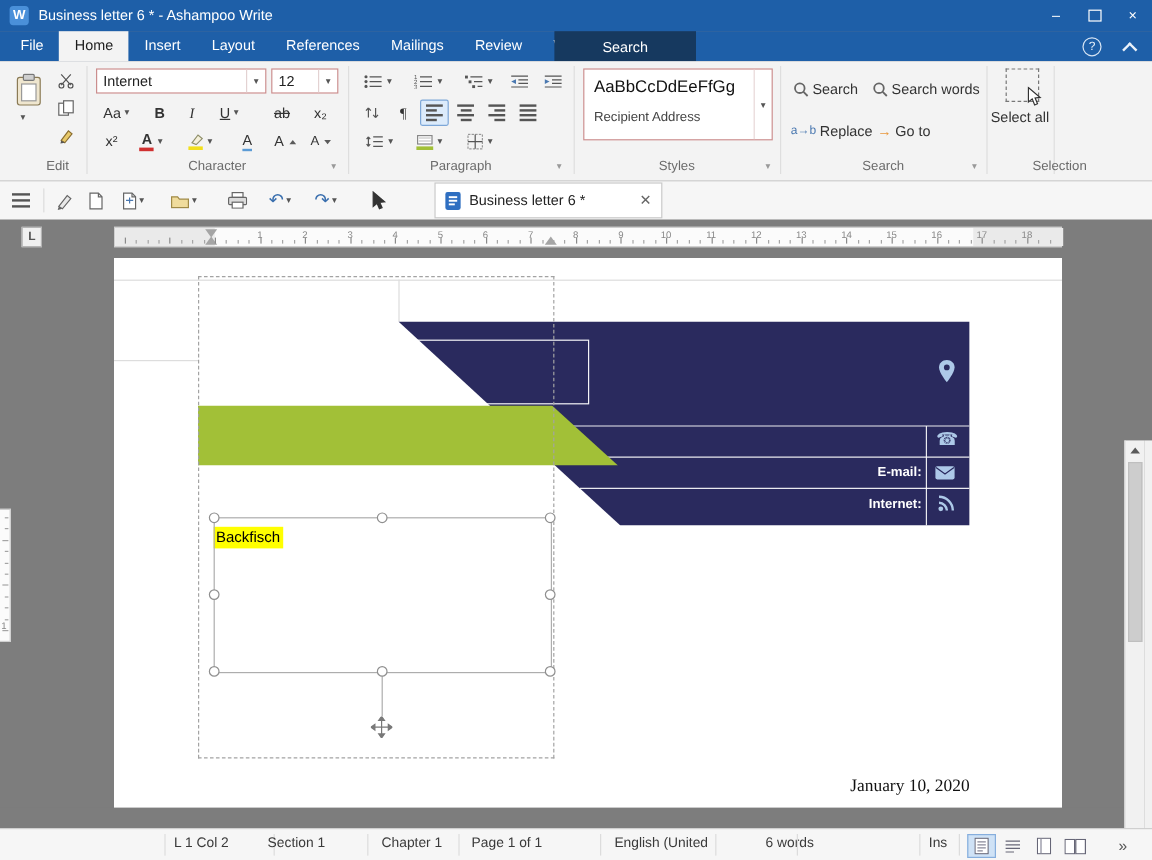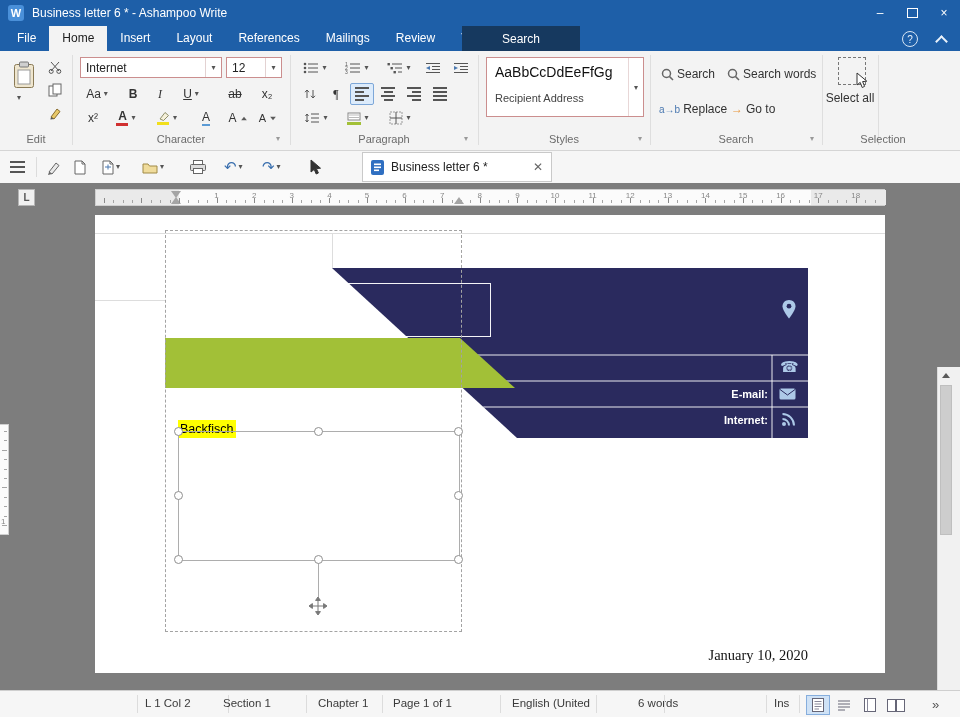--- a/index.html
+++ b/index.html
@@ -67,21 +67,21 @@
   .vruler{position:absolute;left:0;top:241px;width:9px;height:111px;background:#fbfbfb;border:1px solid #cfcfcf;border-left:none;box-sizing:border-box;}
   .vtick{position:absolute;right:1px;height:1px;width:3px;background:#a5a5a5;}
   .vtick.major{width:5px;}
   .vnum{position:absolute;left:1px;font-size:8px;color:#888;}
   .page{position:absolute;left:95px;top:32px;width:790px;height:458px;background:#fff;}
   .guide{position:absolute;background:#ddd;}
   .dashframe{position:absolute;left:70px;top:15px;width:295px;height:400px;border:1px dashed #a3a3a3;z-index:5;}
   .navy-labels{position:absolute;left:420px;width:253px;text-align:right;color:#fff;font-size:11px;font-weight:bold;height:14px;line-height:14px;z-index:3;}
   .handle{position:absolute;width:7px;height:7px;border:1px solid #8f8f8f;background:#fff;border-radius:50%;z-index:7;}
   .selrect{position:absolute;left:83px;top:216px;width:280px;height:128px;border:1px solid #adadad;z-index:6;}
-  .hl-text{position:absolute;left:83px;top:205px;background:#ffff00;color:#000;font-size:12.5px;line-height:18px;padding:0 2px;z-index:6;}
+  .hl-text{position:absolute;left:83px;top:224px;background:#ffff00;color:#000;font-size:12.5px;line-height:18px;padding:0 2px;z-index:6;}
   .date-line{position:absolute;left:430px;top:432px;width:283px;text-align:right;font-family:"Liberation Serif",serif;font-size:14.5px;color:#111;}
   
   .vscroll{position:absolute;left:937px;top:184px;width:16px;height:487px;background:#f1f1f1;border-left:1px solid #dcdcdc;}
   .thumb{position:absolute;background:#cdcdcd;border:1px solid #bfbfbf;box-sizing:border-box;}
   .tri{width:0;height:0;}
   .tri.up{border-left:4px solid transparent;border-right:4px solid transparent;border-bottom:5px solid #5a5a5a;}
   .tri.down{border-left:4px solid transparent;border-right:4px solid transparent;border-top:5px solid #5a5a5a;}
   .sbtn{position:absolute;display:flex;align-items:center;justify-content:center;}
   .rightstrip{position:absolute;left:954px;top:184px;width:6px;height:488px;background:#f1f1f1;}
   
@@ -152,21 +152,21 @@
         <rect x="1" y="3" width="8" height="10" fill="#fff" stroke="#666"></rect>
         <rect x="5" y="1" width="8" height="10" fill="#fff" stroke="#666"></rect>
       </svg>
     </div>
     <div class="btn" style="left:44px;top:52px;width:20px;height:18px">
       <svg width="14" height="14">
         <path d="M3 11 L9 3 L12 5.5 L6 13 Z" fill="#e8c96a" stroke="#8a6d2f"></path>
         <path d="M3 11 L6 13 L2.4 13.6 Z" fill="#555"></path>
       </svg>
     </div>
-    <div class="glabel" style="left:0;width:72px">Edit</div>
+    <div class="glabel" style="left:12px;width:72px">Edit</div>
 
     <div class="combo" style="left:80px;top:6px;width:140px;height:19px">
       <span class="cval">Internet</span>
       <span class="carr">▾</span>
     </div>
     <div class="combo" style="left:226px;top:6px;width:54px;height:19px">
       <span class="cval">12</span>
       <span class="carr">▾</span>
     </div>
     <div class="btn" style="left:80px;top:32px;width:32px;height:20px">

